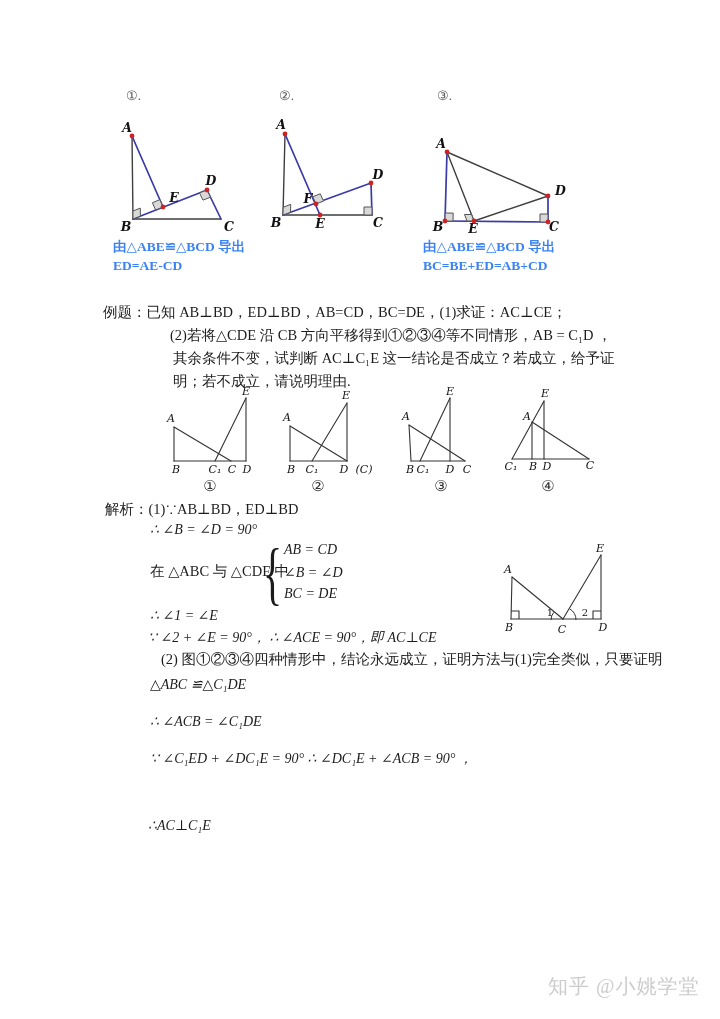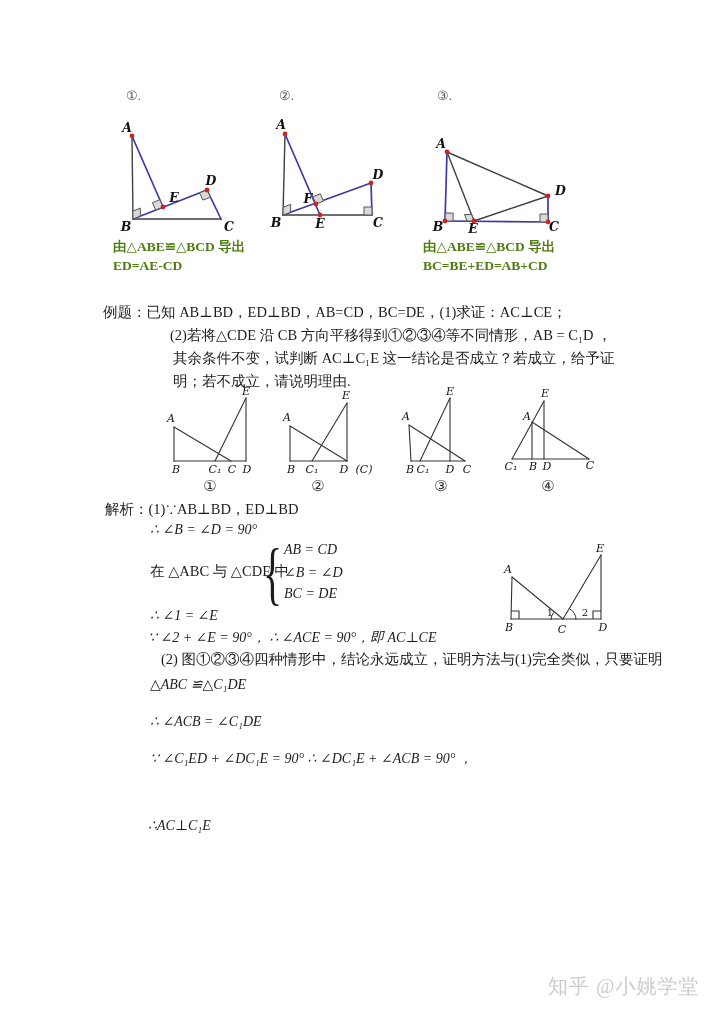--- a/index.html
+++ b/index.html
@@ -1,20 +1,20 @@
 <!DOCTYPE html>
 <html><head>
 <meta charset="utf-8">
 <style>
   html,body{margin:0;padding:0;background:#ffffff;}
   .page{position:relative;width:720px;height:1019px;background:#ffffff;overflow:hidden;
         font-family:"Liberation Serif","DejaVu Serif",serif;color:#222;}
   .abs{position:absolute;white-space:nowrap;}
   .fig-index{font-size:13px;color:#555;}
-  .caption{font-weight:bold;font-size:13.5px;line-height:19px;color:#4d7c0f;}
+  .caption{font-weight:bold;font-size:13.5px;line-height:19px;color:#3b82f6;}
   .bodyline{font-size:14.5px;color:#1c1c1c;}
   .mathline{font-size:14px;font-style:italic;color:#1c1c1c;}
   .brace{font-size:38px;color:#1c1c1c;transform:scaleY(1.85) scaleX(1.05);transform-origin:top left;line-height:38px;}
   .circled{font-size:15px;color:#333;transform:translateX(-50%);}
   .watermark{font-size:20px;color:#cbcbcb;letter-spacing:1px;}
   svg{position:absolute;overflow:visible;}
   .ln-dark{stroke:#3f3f3f;stroke-width:1.4;fill:none;stroke-linecap:round;}
   .ln-blue{stroke:#3a3aa8;stroke-width:1.7;fill:none;stroke-linecap:round;}
   .ln-thin{stroke:#333333;stroke-width:1.1;fill:none;stroke-linecap:round;}
   .sq{fill:#d9d9d9;stroke:#555;stroke-width:1;}

